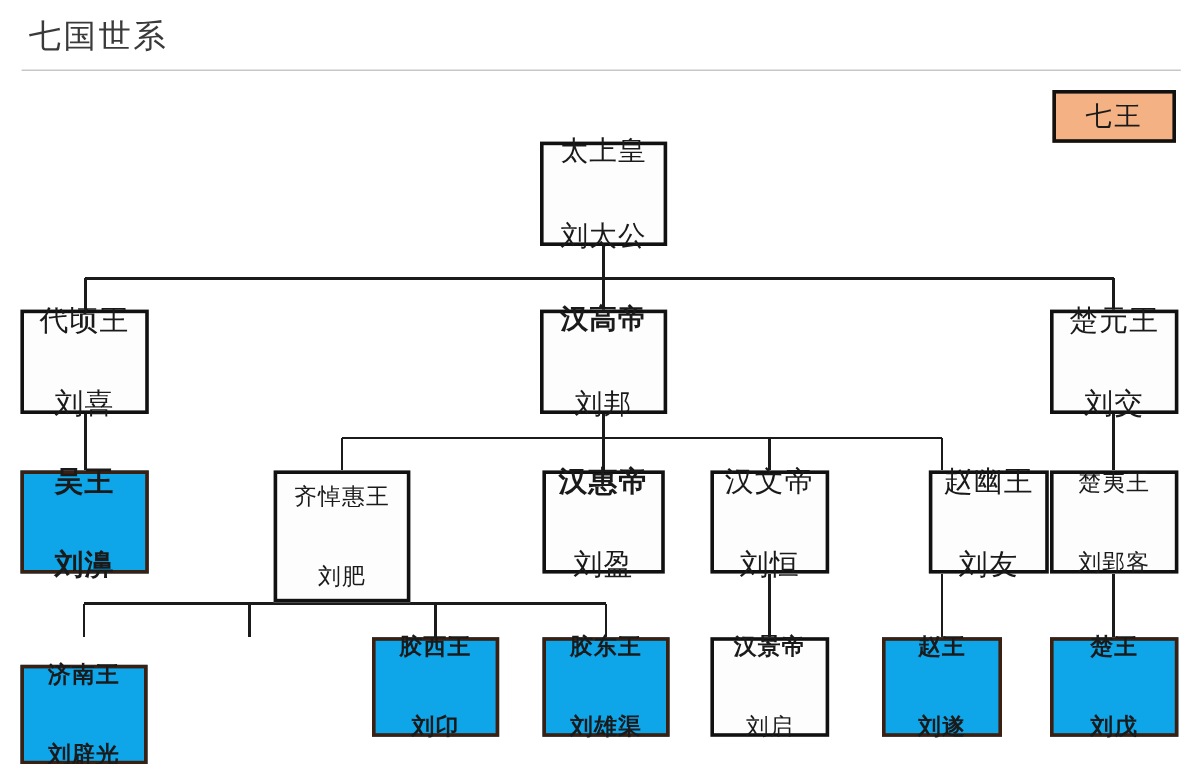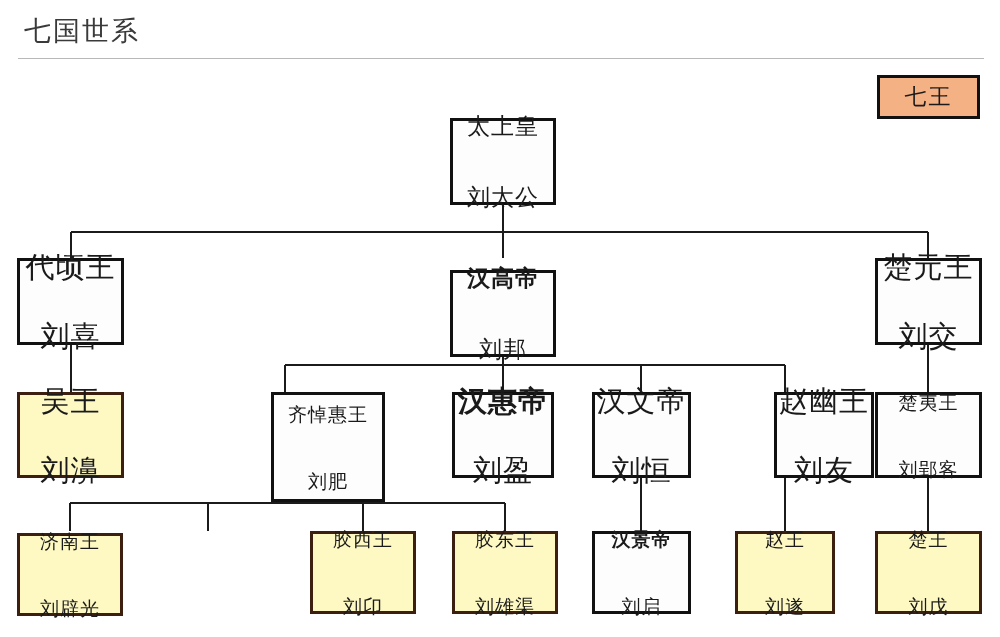--- a/index.html
+++ b/index.html
@@ -67,34 +67,35 @@
     display: flex;
     flex-direction: column;
     align-items: center;
     justify-content: center;
     color: #1a1a1a;
     text-align: center;
     z-index: 3;
     gap: 40px;
   }
   .node.fill-salmon {
-    background: #fef9c3;
+    background: #0ea5e9;
     border-color: #3d1f10;
+    font-weight: bold;
   }
   .node .ln1,
   .node .ln2 {
     display: block;
     white-space: nowrap;
     letter-spacing: 1px;
   }
   .node .ln1 { margin-bottom: 3px; }
 
   
   .sz-lg .ln1, .sz-lg .ln2 { font-size: 23px; line-height: 28px; }
-  .sz-md .ln1, .sz-md .ln2 { font-size: 29px; line-height: 26px; }
+  .sz-md .ln1, .sz-md .ln2 { font-size: 24px; line-height: 26px; }
   .sz-sm .ln1, .sz-sm .ln2 { font-size: 19px; line-height: 24px; }
 
   .emph .ln1 { font-weight: bold; }
 
   
   .legend-box {
     position: absolute;
     left: 877px;
     top: 75px;
     width: 103px;
@@ -163,36 +164,36 @@
   <div class="node sz-lg" style="left:450px; top:118px; width:106px; height:87px;">
     <span class="ln1">太上皇</span>
     <span class="ln2">刘太公</span>
   </div>
 
   <div class="node sz-md" style="left:17px; top:258px; width:107px; height:87px;">
     <span class="ln1">代顷王</span>
     <span class="ln2">刘喜</span>
   </div>
 
-  <div class="node sz-lg emph" style="left:450px; top:258px; width:106px; height:87px;margin-top:12px;">
+  <div class="node sz-lg emph" style="left:450px; top:258px; width:106px; height:87px;">
     <span class="ln1">汉高帝</span>
     <span class="ln2">刘邦</span>
   </div>
 
   <div class="node sz-md" style="left:875px; top:258px; width:107px; height:87px;">
     <span class="ln1">楚元王</span>
     <span class="ln2">刘交</span>
   </div>
 
   <div class="node sz-md fill-salmon" style="left:17px; top:392px; width:107px; height:86px;">
     <span class="ln1">吴王</span>
     <span class="ln2">刘濞</span>
   </div>
 
-  <div class="node sz-sm" style="left:228px; top:392px; width:114px; height:110px;margin-left:43px;">
+  <div class="node sz-sm" style="left:228px; top:392px; width:114px; height:110px;">
     <span class="ln1">齐悼惠王</span>
     <span class="ln2">刘肥</span>
   </div>
 
   <div class="node sz-md emph" style="left:452px; top:392px; width:102px; height:86px;">
     <span class="ln1">汉惠帝</span>
     <span class="ln2">刘盈</span>
   </div>
 
   <div class="node sz-md" style="left:592px; top:392px; width:99px; height:86px;">
@@ -203,21 +204,21 @@
   <div class="node sz-md" style="left:774px; top:392px; width:100px; height:86px;">
     <span class="ln1">赵幽王</span>
     <span class="ln2">刘友</span>
   </div>
 
   <div class="node sz-sm" style="left:875px; top:392px; width:107px; height:86px;">
     <span class="ln1">楚夷王</span>
     <span class="ln2">刘郢客</span>
   </div>
 
-  <div class="node sz-sm fill-salmon" style="left:17px; top:533px; width:106px; height:83px;justify-content:center;">
+  <div class="node sz-sm fill-salmon" style="left:17px; top:554px; width:106px; height:83px;justify-content:center;">
     <span class="ln1">济南王</span>
     <span class="ln2">刘辟光</span>
   </div>
 
 
   <div class="node sz-sm fill-salmon" style="left:310px; top:531px; width:106px; height:83px;">
     <span class="ln1">胶西王</span>
     <span class="ln2">刘卬</span>
   </div>
 

